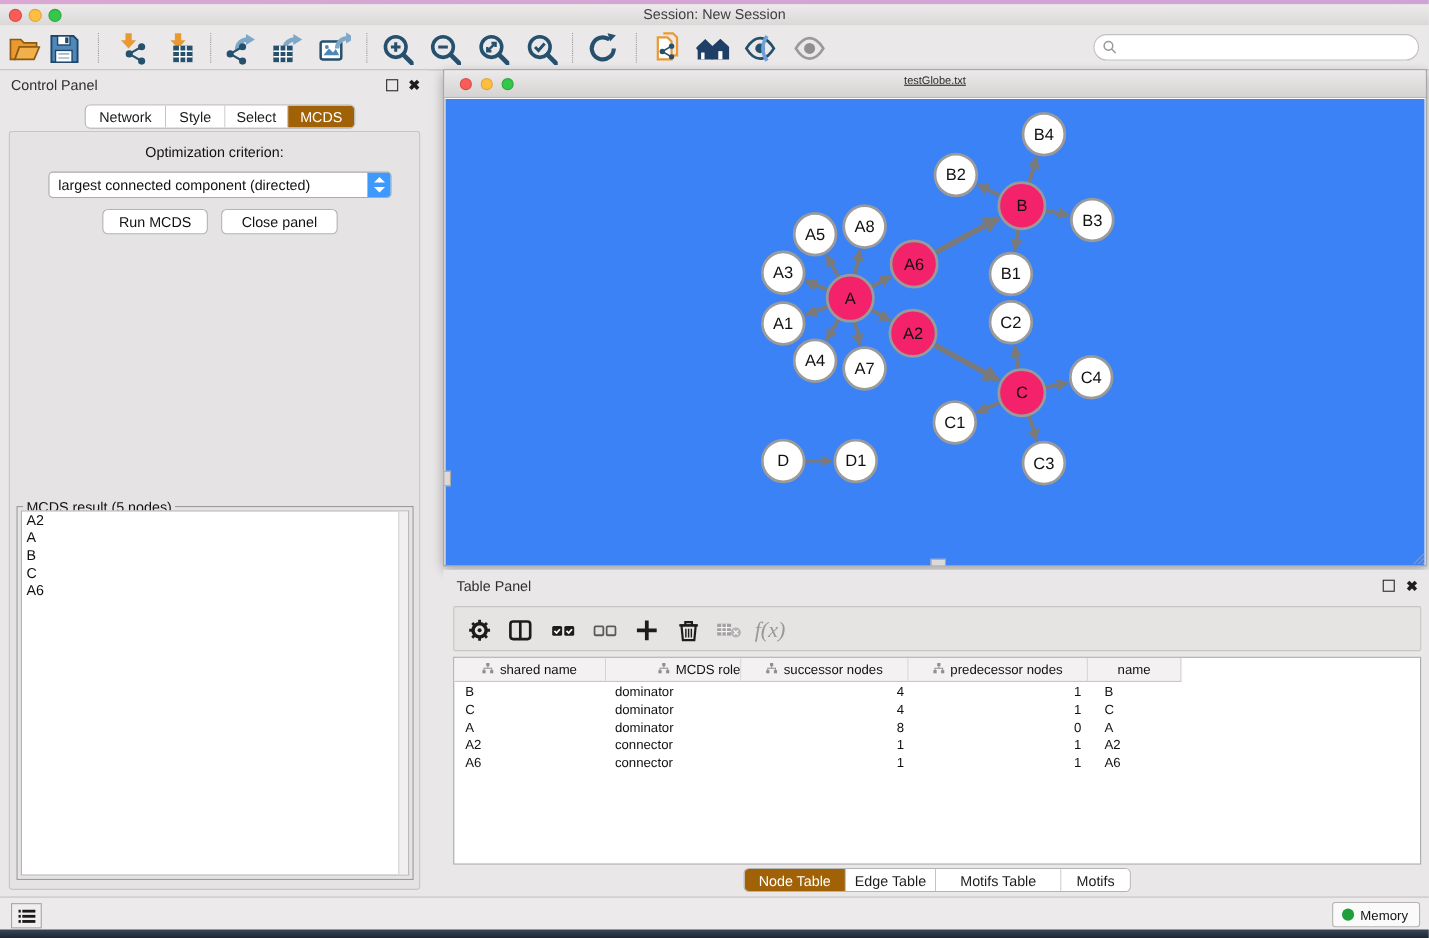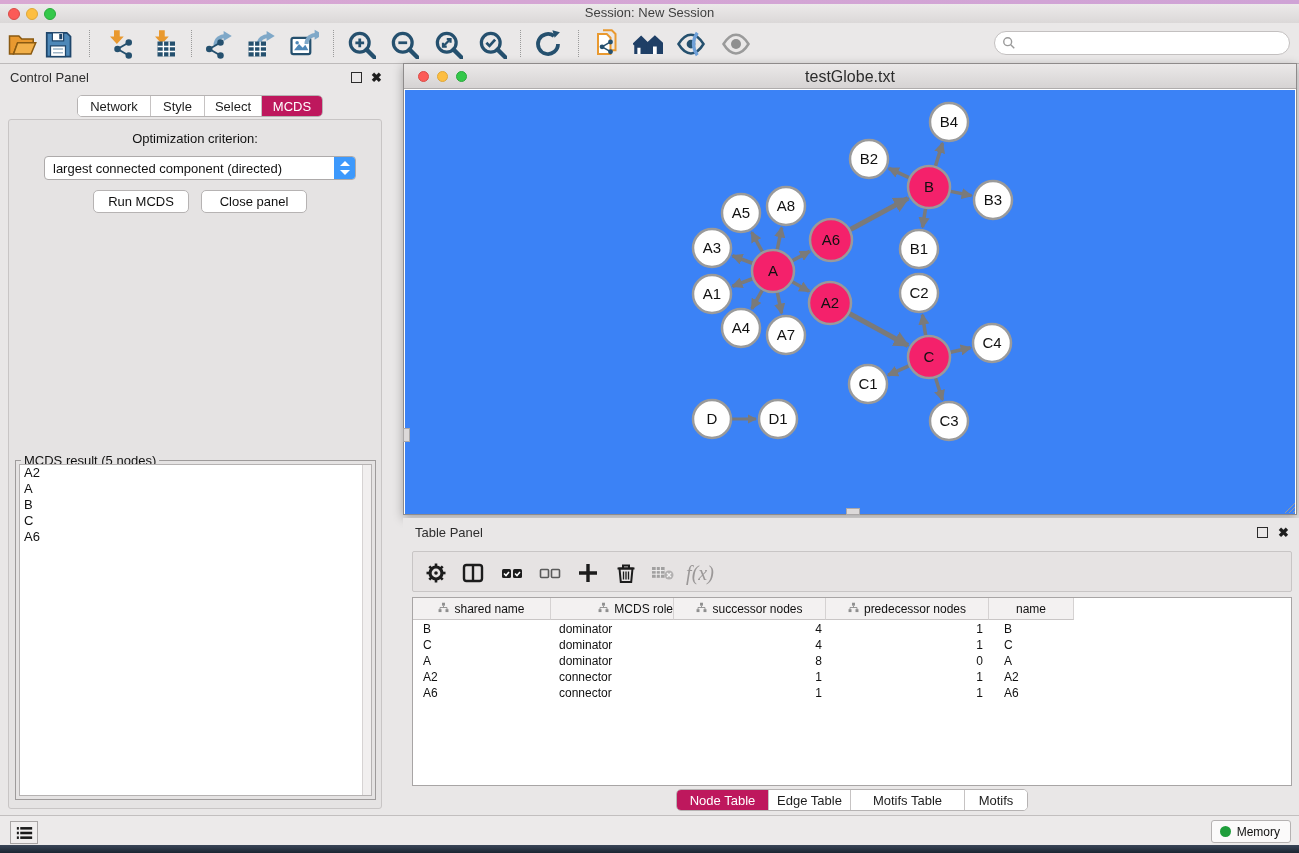--- a/index.html
+++ b/index.html
@@ -37,21 +37,21 @@
   .control-panel { position:absolute; left:0; top:64px; width:390px; height:751px; background:#E9E7E7; }
   .cp-header { position:absolute; left:0; top:0; width:100%; height:26px; }
   .cp-header .panel-head-title { position:absolute; left:10px; top:6px; }
   .cp-header .float-icon { position:absolute; right:28px; top:8px; }
   .cp-header .close-icon { position:absolute; right:8px; top:8px; }
 
   .seg-ctl { position:absolute; display:flex; height:22px; background:#fff; border:1px solid #B6B3B3; border-radius:5px; overflow:hidden; }
   .seg { height:100%; display:flex; align-items:center; justify-content:center; font-size:13px; color:#1c1c1c;
          border-right:1px solid #C6C3C3; background:#fff; cursor:default; }
   .seg:last-child { border-right:none; }
-  .seg.selected { background:#be185d; color:#fff; }
+  .seg.selected { background:#a16207; color:#fff; }
 
   .cp-tabs { left:77px; top:31px; }
 
   .cp-content { position:absolute; left:8px; top:55px; width:374px; height:690px;
                 background:#E5E3E3; border:1px solid #C8C5C5; border-radius:3px; }
   .opt-label { position:absolute; left:0; right:0; top:11px; text-align:center; font-size:13px; color:#111; }
   .criterion-select { position:absolute; left:35px; top:36px; width:312px; height:24px; background:#fff;
                       border:1px solid #ADAAAA; border-radius:4px; display:flex; align-items:center; }
   .criterion-select .val { flex:1; font-size:13px; color:#111; padding-left:8px; white-space:nowrap; overflow:hidden; }
   .stepper { width:21px; height:100%; background:#3D99FC; border-radius:0 3px 3px 0; position:relative; }
@@ -68,21 +68,21 @@
   .result-group-label { position:absolute; top:-8px; left:5px; background:#E5E3E3; padding:0 3px; font-size:13px; color:#111; }
   .result-list { position:absolute; inset:3px; background:#fff; border:1px solid #B5B2B2; overflow:hidden; }
   .result-scroll { position:absolute; right:0; top:0; bottom:0; width:9px; background:#F1EFEF; border-left:1px solid #D6D3D3; }
   .result-item { font-size:13px; color:#111; line-height:16px; padding-left:4px; }
 
   
   .net-window { position:absolute; left:403px; top:63px; width:894px; height:452px; background:#fff;
                 border:1px solid #8E8B8B; box-shadow:0 3px 10px rgba(0,0,0,0.3); }
   .nw-titlebar { position:absolute; left:0; top:0; width:100%; height:25px;
                  background:linear-gradient(#EBE9E9,#D6D3D3); border-bottom:1px solid #AFACAC; }
-  .nw-titlebar .title { position:absolute; left:0; right:0; top:4px; text-align:center; font-size:16px; color:#2c2c2c; }
+  .nw-titlebar .title { position:absolute; left:0; right:0; top:4px; text-align:center; font-size:10px; color:#2c2c2c;text-decoration:underline; }
   .nw-tl { position:absolute; top:7px; width:11px; height:11px; border-radius:50%; }
   .nw-tl.red    { left:14px; background:#FC5B57; border:1px solid #d94c48; }
   .nw-tl.yellow { left:33px; background:#FDBE41; border:1px solid #dfa738; }
   .nw-tl.green  { left:52px; background:#34C84A; border:1px solid #2aa93d; }
   .nw-content { position:absolute; left:1px; top:26px; width:890px; height:424px; background:#3b82f6; }
   .nw-grip-left { position:absolute; left:-1px; top:364px; width:7px; height:14px; background:#DCD9D9; border:1px solid #ABA8A8; }
   .nw-grip-bottom { position:absolute; left:442px; bottom:-1px; width:14px; height:7px; background:#DCD9D9; border:1px solid #ABA8A8; }
   .nw-resize { position:absolute; right:1px; bottom:1px; width:13px; height:13px; }
 
   

